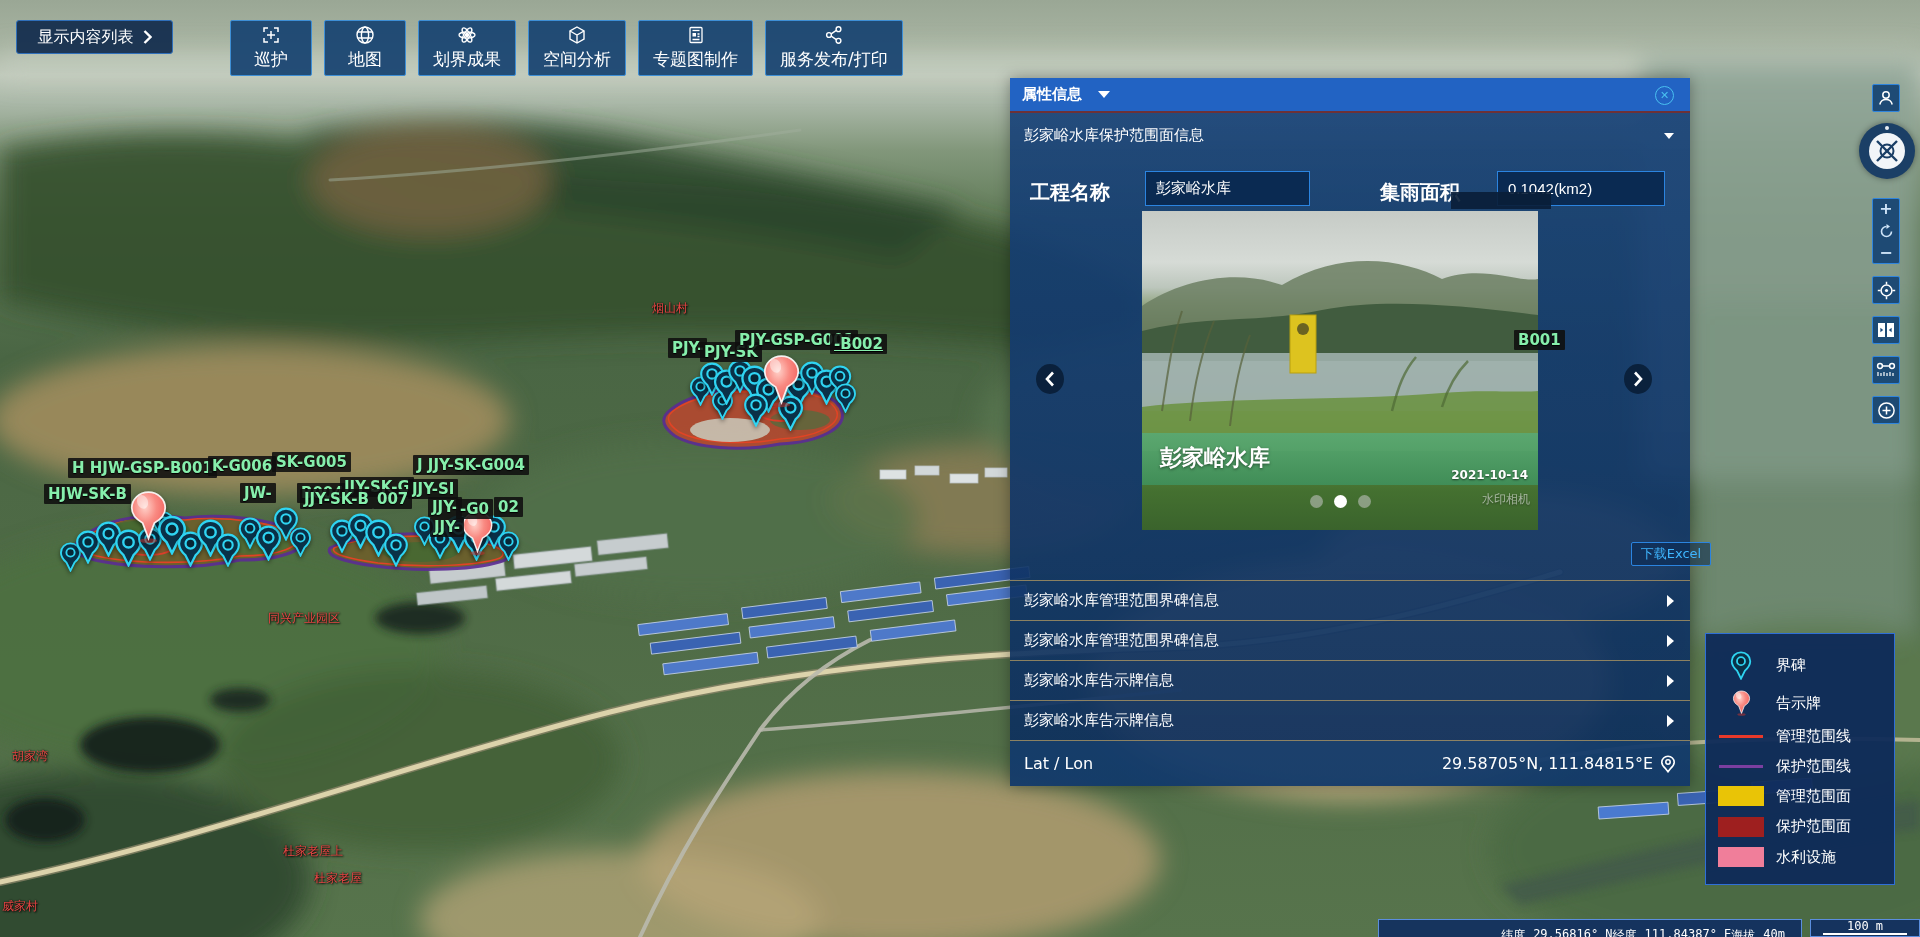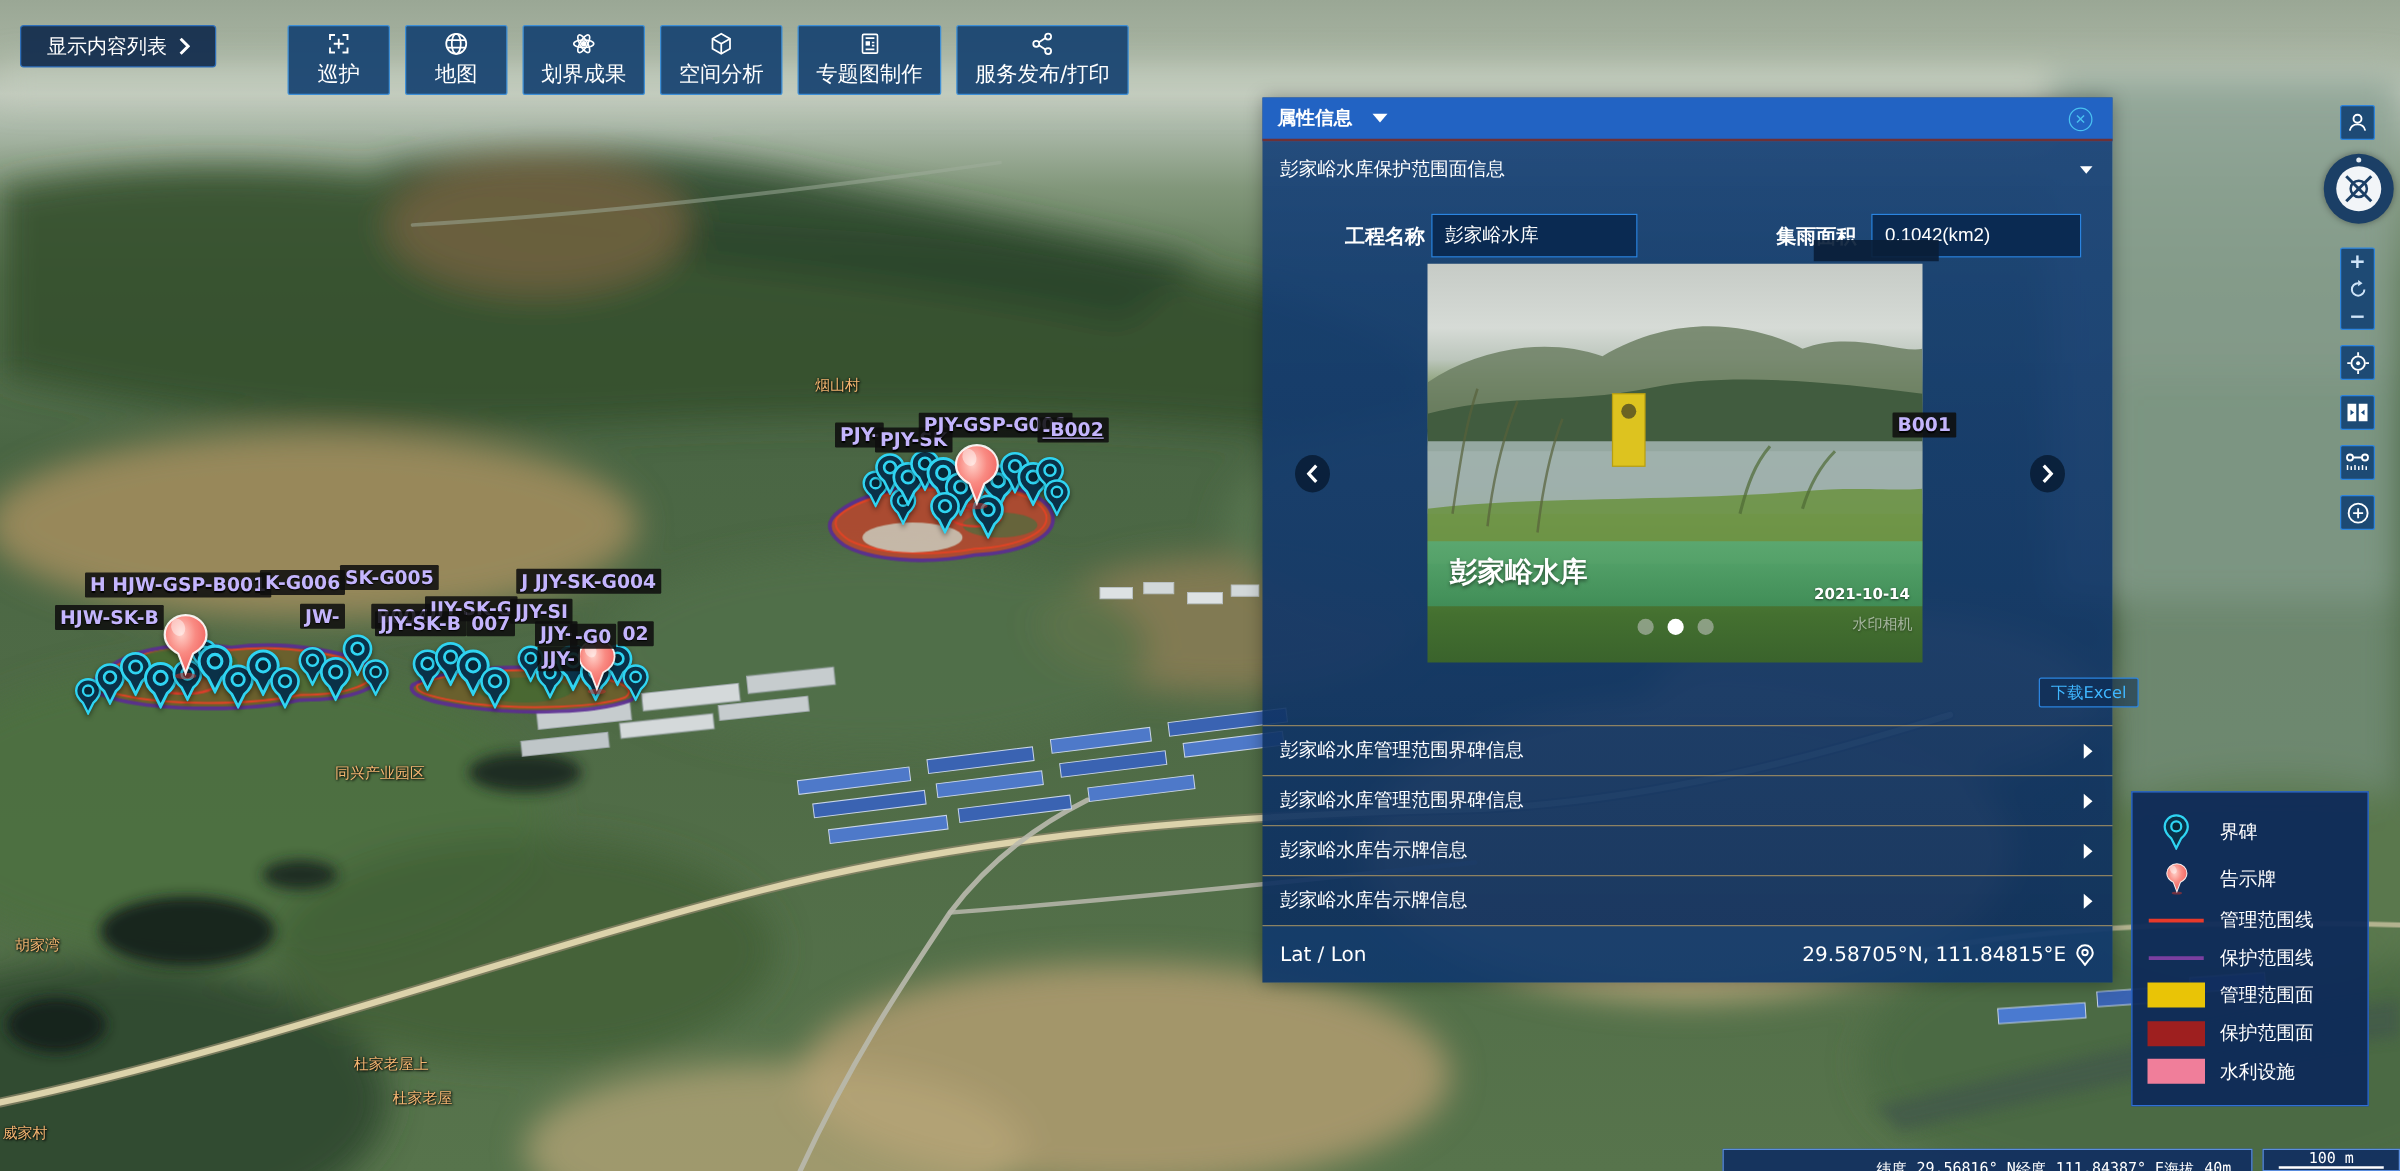--- a/index.html
+++ b/index.html
@@ -4,24 +4,24 @@
 <style>
   html,body{margin:0;padding:0;background:#222;}
   #app{position:relative;width:1920px;height:937px;overflow:hidden;
        font-family:"DejaVu Sans","Liberation Sans",sans-serif;color:#fff;
        -webkit-font-smoothing:antialiased;}
   #app *{box-sizing:border-box;}
   svg{display:block;}
   
   #terrain{position:absolute;left:0;top:0;z-index:0;}
   #overlay-shapes{position:absolute;left:0;top:0;z-index:4;pointer-events:none;}
-  .place-label{position:absolute;z-index:5;font-size:12px;color:#fdba74;white-space:nowrap;
+  .place-label{position:absolute;z-index:5;font-size:12px;color:#ef4444;white-space:nowrap;
       text-shadow:0 0 2px #000,1px 1px 2px #000;opacity:.95;}
   .pin{position:absolute;z-index:6;filter:drop-shadow(0 2px 2px rgba(0,0,0,.45));}
-  .marker-label{position:absolute;z-index:12;background:rgba(15,15,15,.88);color:#c4b5fd;
+  .marker-label{position:absolute;z-index:12;background:rgba(15,15,15,.88);color:#86efac;
       font-weight:bold;font-size:15px;line-height:20px;padding:0 4px;white-space:nowrap;
       border-radius:1px;text-shadow:0 1px 1px #000;text-align:right;}
   
   #content-list-btn{position:absolute;left:16px;top:20px;width:157px;height:34px;z-index:20;
       background:rgba(16,42,76,.92);border:1px solid #2f6fba;border-radius:3px;
       display:flex;align-items:center;justify-content:center;gap:9px;
       font-size:16px;color:#fff;cursor:pointer;}
   #main-toolbar{position:absolute;left:230px;top:20px;z-index:20;display:flex;gap:12px;}
   .tool-btn{height:56px;padding:0 14px;min-width:82px;background:rgba(26,70,114,.95);
       border:1px solid #3e8fd6;border-radius:2px;display:flex;flex-direction:column;
@@ -38,21 +38,21 @@
   .caret-down{width:0;height:0;border-left:6px solid transparent;border-right:6px solid transparent;
       border-top:7px solid #fff;display:inline-block;margin-left:16px;cursor:pointer;}
   .caret-right{width:0;height:0;border-top:6px solid transparent;border-bottom:6px solid transparent;
       border-left:7px solid #fff;display:inline-block;}
   #attr-close{position:absolute;right:16px;top:8px;width:19px;height:19px;border:1px solid #49c0f0;
       border-radius:50%;color:#49c0f0;font-size:11px;line-height:17px;text-align:center;cursor:pointer;}
   #section-row{position:absolute;left:0;top:35px;width:100%;height:45px;display:flex;
       align-items:center;padding:0 14px;}
   #section-title{font-size:15px;}
   #section-row .caret-down{position:absolute;right:16px;margin:0;border-left-width:5px;border-right-width:5px;border-top-width:6px;}
-  .fld-label{position:absolute;font-size:16px;font-weight:bold;text-align:right;top:101px;}
+  .fld-label{position:absolute;font-size:20px;font-weight:bold;top:101px;}
   .fld-input{position:absolute;top:93px;height:35px;background:#0a2a52;border:1px solid #2b84e0;
       color:#fff;font-size:15px;padding:0 10px;outline:none;}
   #mystery-strip{position:absolute;left:441px;top:114px;width:100px;height:17px;background:#0a1e38;opacity:.92;}
   
   #photo{position:absolute;left:132px;top:133px;width:396px;height:319px;overflow:hidden;
       background:linear-gradient(#c6cbc6 0%,#d6dbd6 16%,#bcc6bc 24%,#95a886 29%,#62794f 36%,
         #45613e 42%,#a7b6b0 46%,#9cada8 56%,#8aa465 63%,#5d8a3c 74%,#447030 88%,#3a632c 100%);}
   #photo svg{position:absolute;left:0;top:0;}
   #caption-band{position:absolute;left:0;top:222px;width:100%;height:52px;
       background:linear-gradient(rgba(86,172,122,.80),rgba(62,150,100,.74));}

